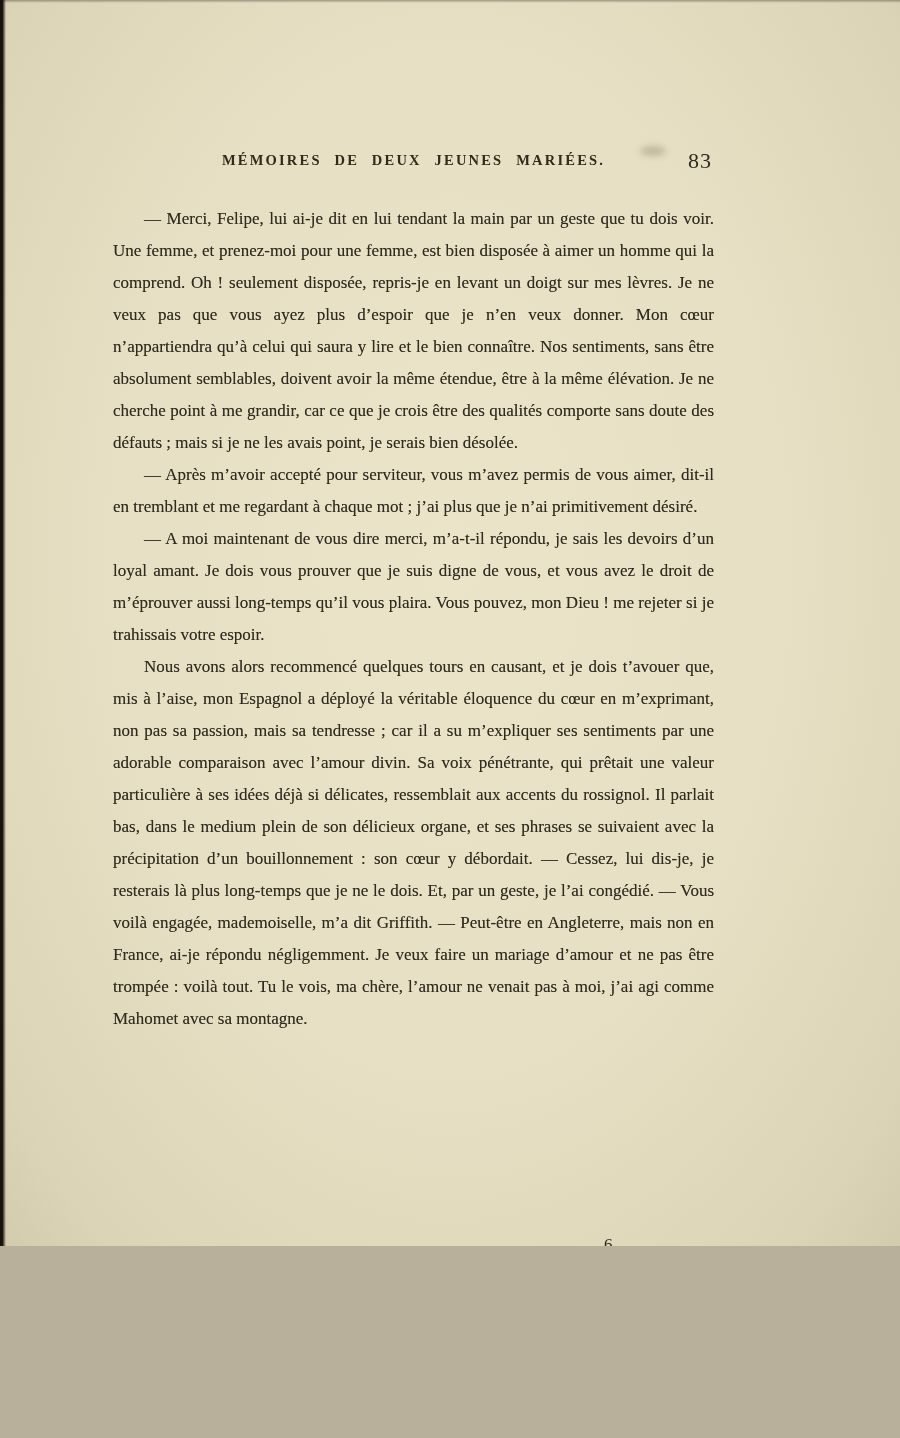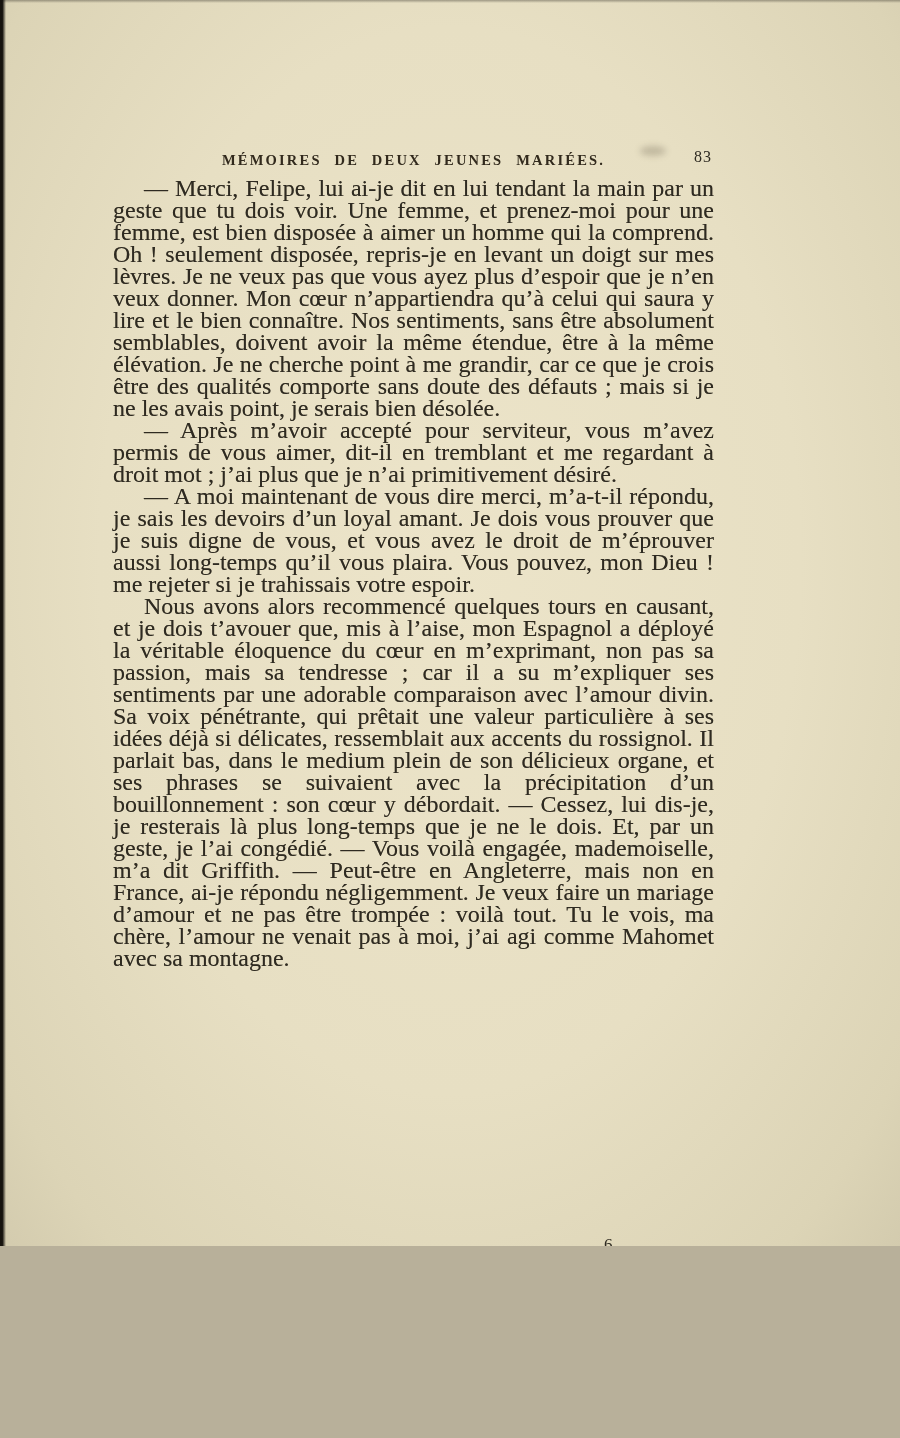--- a/index.html
+++ b/index.html
@@ -44,31 +44,31 @@
     font-weight: bold;
     letter-spacing: 2.2px;
     word-spacing: 7px;
     color: #322a1d;
     white-space: nowrap;
   }
 
   .page-number {
     position: absolute;
     right: 2px; top: -4px;
-    font-size: 16px;
+    font-size: 22px;
     letter-spacing: 1px;
     color: #2e2a21;
   }
 
   .text-block {
     position: absolute;
-    left: 113px; top: 177px;
+    left: 113px; top: 203px;
     width: 601px;
-    font-size: 24px;
-    line-height: 22px;
+    font-size: 17px;
+    line-height: 32px;
     text-align: justify;
     text-shadow: 0 0 0.4px rgba(45, 35, 18, 0.45);
   }
 
   .text-block p {
     margin: 0;
     text-indent: 31px;
   }
 
   .footer-mark {
@@ -114,20 +114,20 @@
   <div class="stain stain-b"></div>
   <div class="stain stain-c"></div>
 
   <div class="header">
     <span class="running-title">MÉMOIRES DE DEUX JEUNES MARIÉES.</span>
     <span class="page-number">83</span>
   </div>
 
   <div class="text-block">
     <p>— Merci, Felipe, lui ai-je dit en lui tendant la main par un geste que tu dois voir. Une femme, et prenez-moi pour une femme, est bien disposée à aimer un homme qui la comprend. Oh ! seulement disposée, repris-je en levant un doigt sur mes lèvres. Je ne veux pas que vous ayez plus d’espoir que je n’en veux donner. Mon cœur n’appartiendra qu’à celui qui saura y lire et le bien connaître. Nos sentiments, sans être absolument semblables, doivent avoir la même étendue, être à la même élévation. Je ne cherche point à me grandir, car ce que je crois être des qualités comporte sans doute des défauts ; mais si je ne les avais point, je serais bien désolée.</p>
-    <p>— Après m’avoir accepté pour serviteur, vous m’avez permis de vous aimer, dit-il en tremblant et me regardant à droit mot ; j’ai plus que je n’ai primitivement désiré.</p>
+    <p>— Après m’avoir accepté pour serviteur, vous m’avez permis de vous aimer, dit-il en tremblant et me regardant à chaque mot ; j’ai plus que je n’ai primitivement désiré.</p>
     <p>— A moi maintenant de vous dire merci, m’a-t-il répondu, je sais les devoirs d’un loyal amant. Je dois vous prouver que je suis digne de vous, et vous avez le droit de m’éprouver aussi long-temps qu’il vous plaira. Vous pouvez, mon Dieu ! me rejeter si je trahissais votre espoir.</p>
     <p>Nous avons alors recommencé quelques tours en causant, et je dois t’avouer que, mis à l’aise, mon Espagnol a déployé la véritable éloquence du cœur en m’exprimant, non pas sa passion, mais sa tendresse ; car il a su m’expliquer ses sentiments par une adorable comparaison avec l’amour divin. Sa voix pénétrante, qui prêtait une valeur particulière à ses idées déjà si délicates, ressemblait aux accents du rossignol. Il parlait bas, dans le medium plein de son délicieux organe, et ses phrases se suivaient avec la précipitation d’un bouillonnement : son cœur y débordait. — Cessez, lui dis-je, je resterais là plus long-temps que je ne le dois. Et, par un geste, je l’ai congédié. — Vous voilà engagée, mademoiselle, m’a dit Griffith. — Peut-être en Angleterre, mais non en France, ai-je répondu négligemment. Je veux faire un mariage d’amour et ne pas être trompée : voilà tout. Tu le vois, ma chère, l’amour ne venait pas à moi, j’ai agi comme Mahomet avec sa montagne.</p>
   </div>
 
   <div class="footer-mark">6.</div>
 
 </div>
 
 </body></html>

